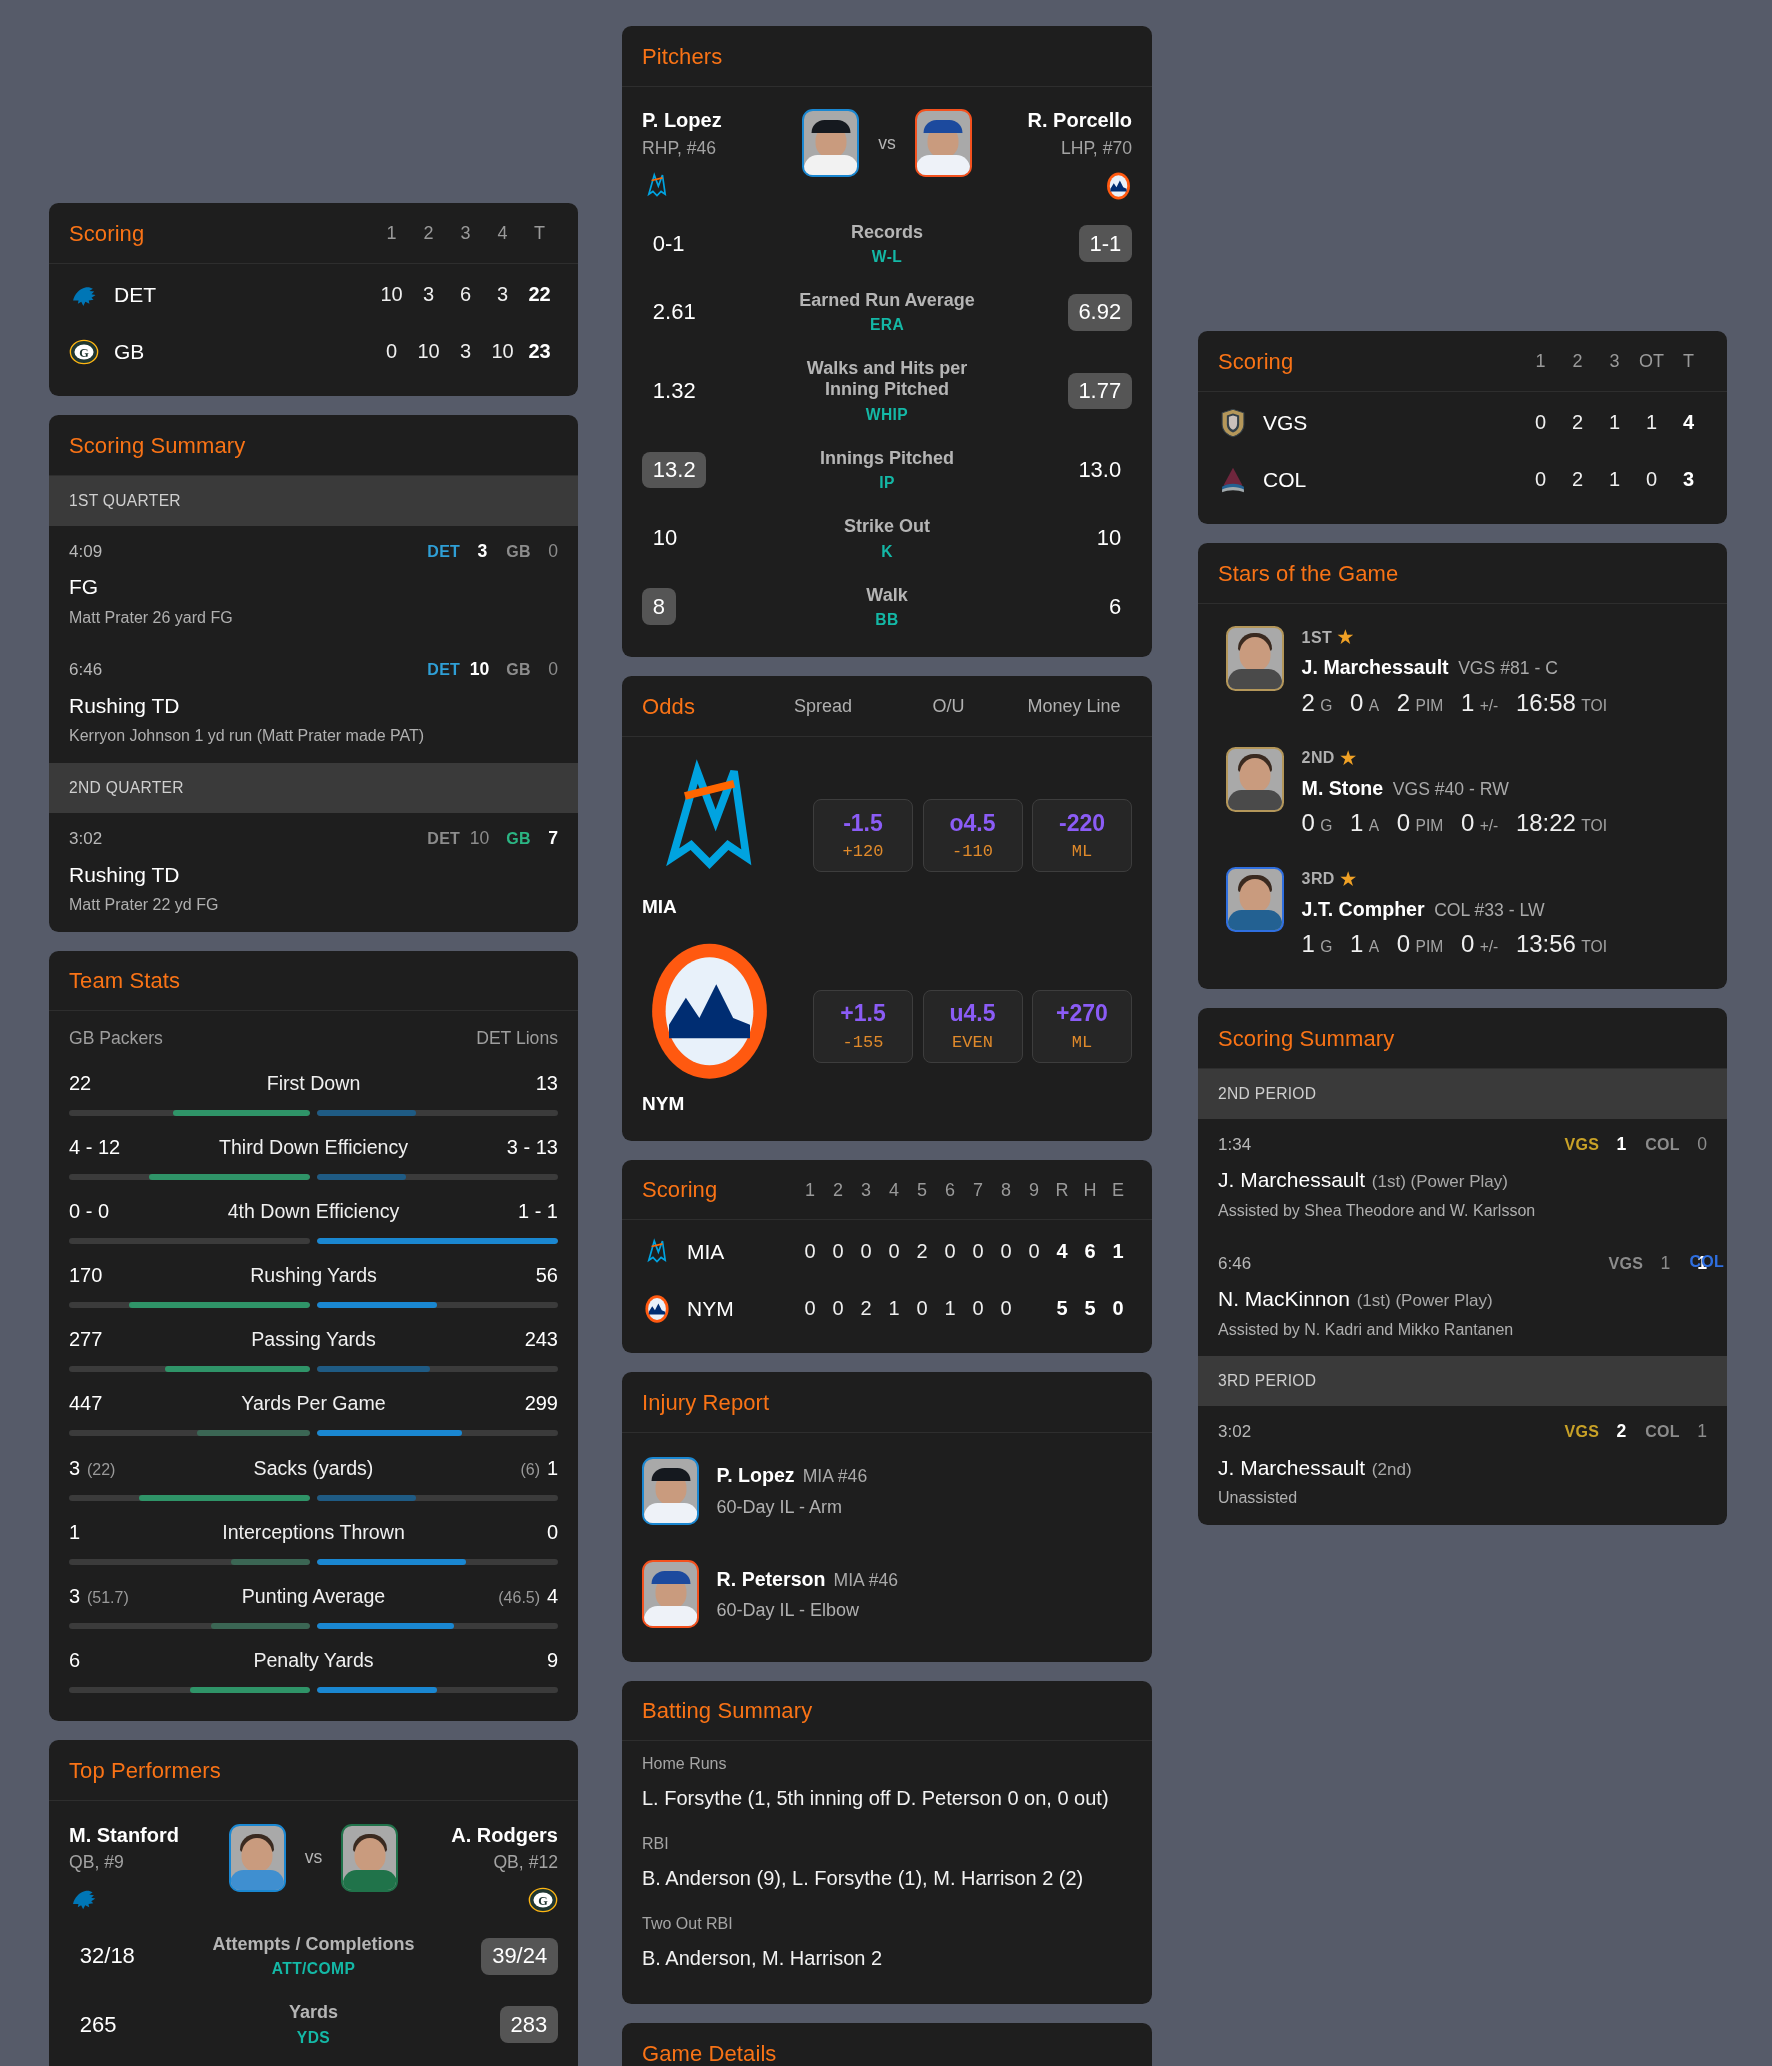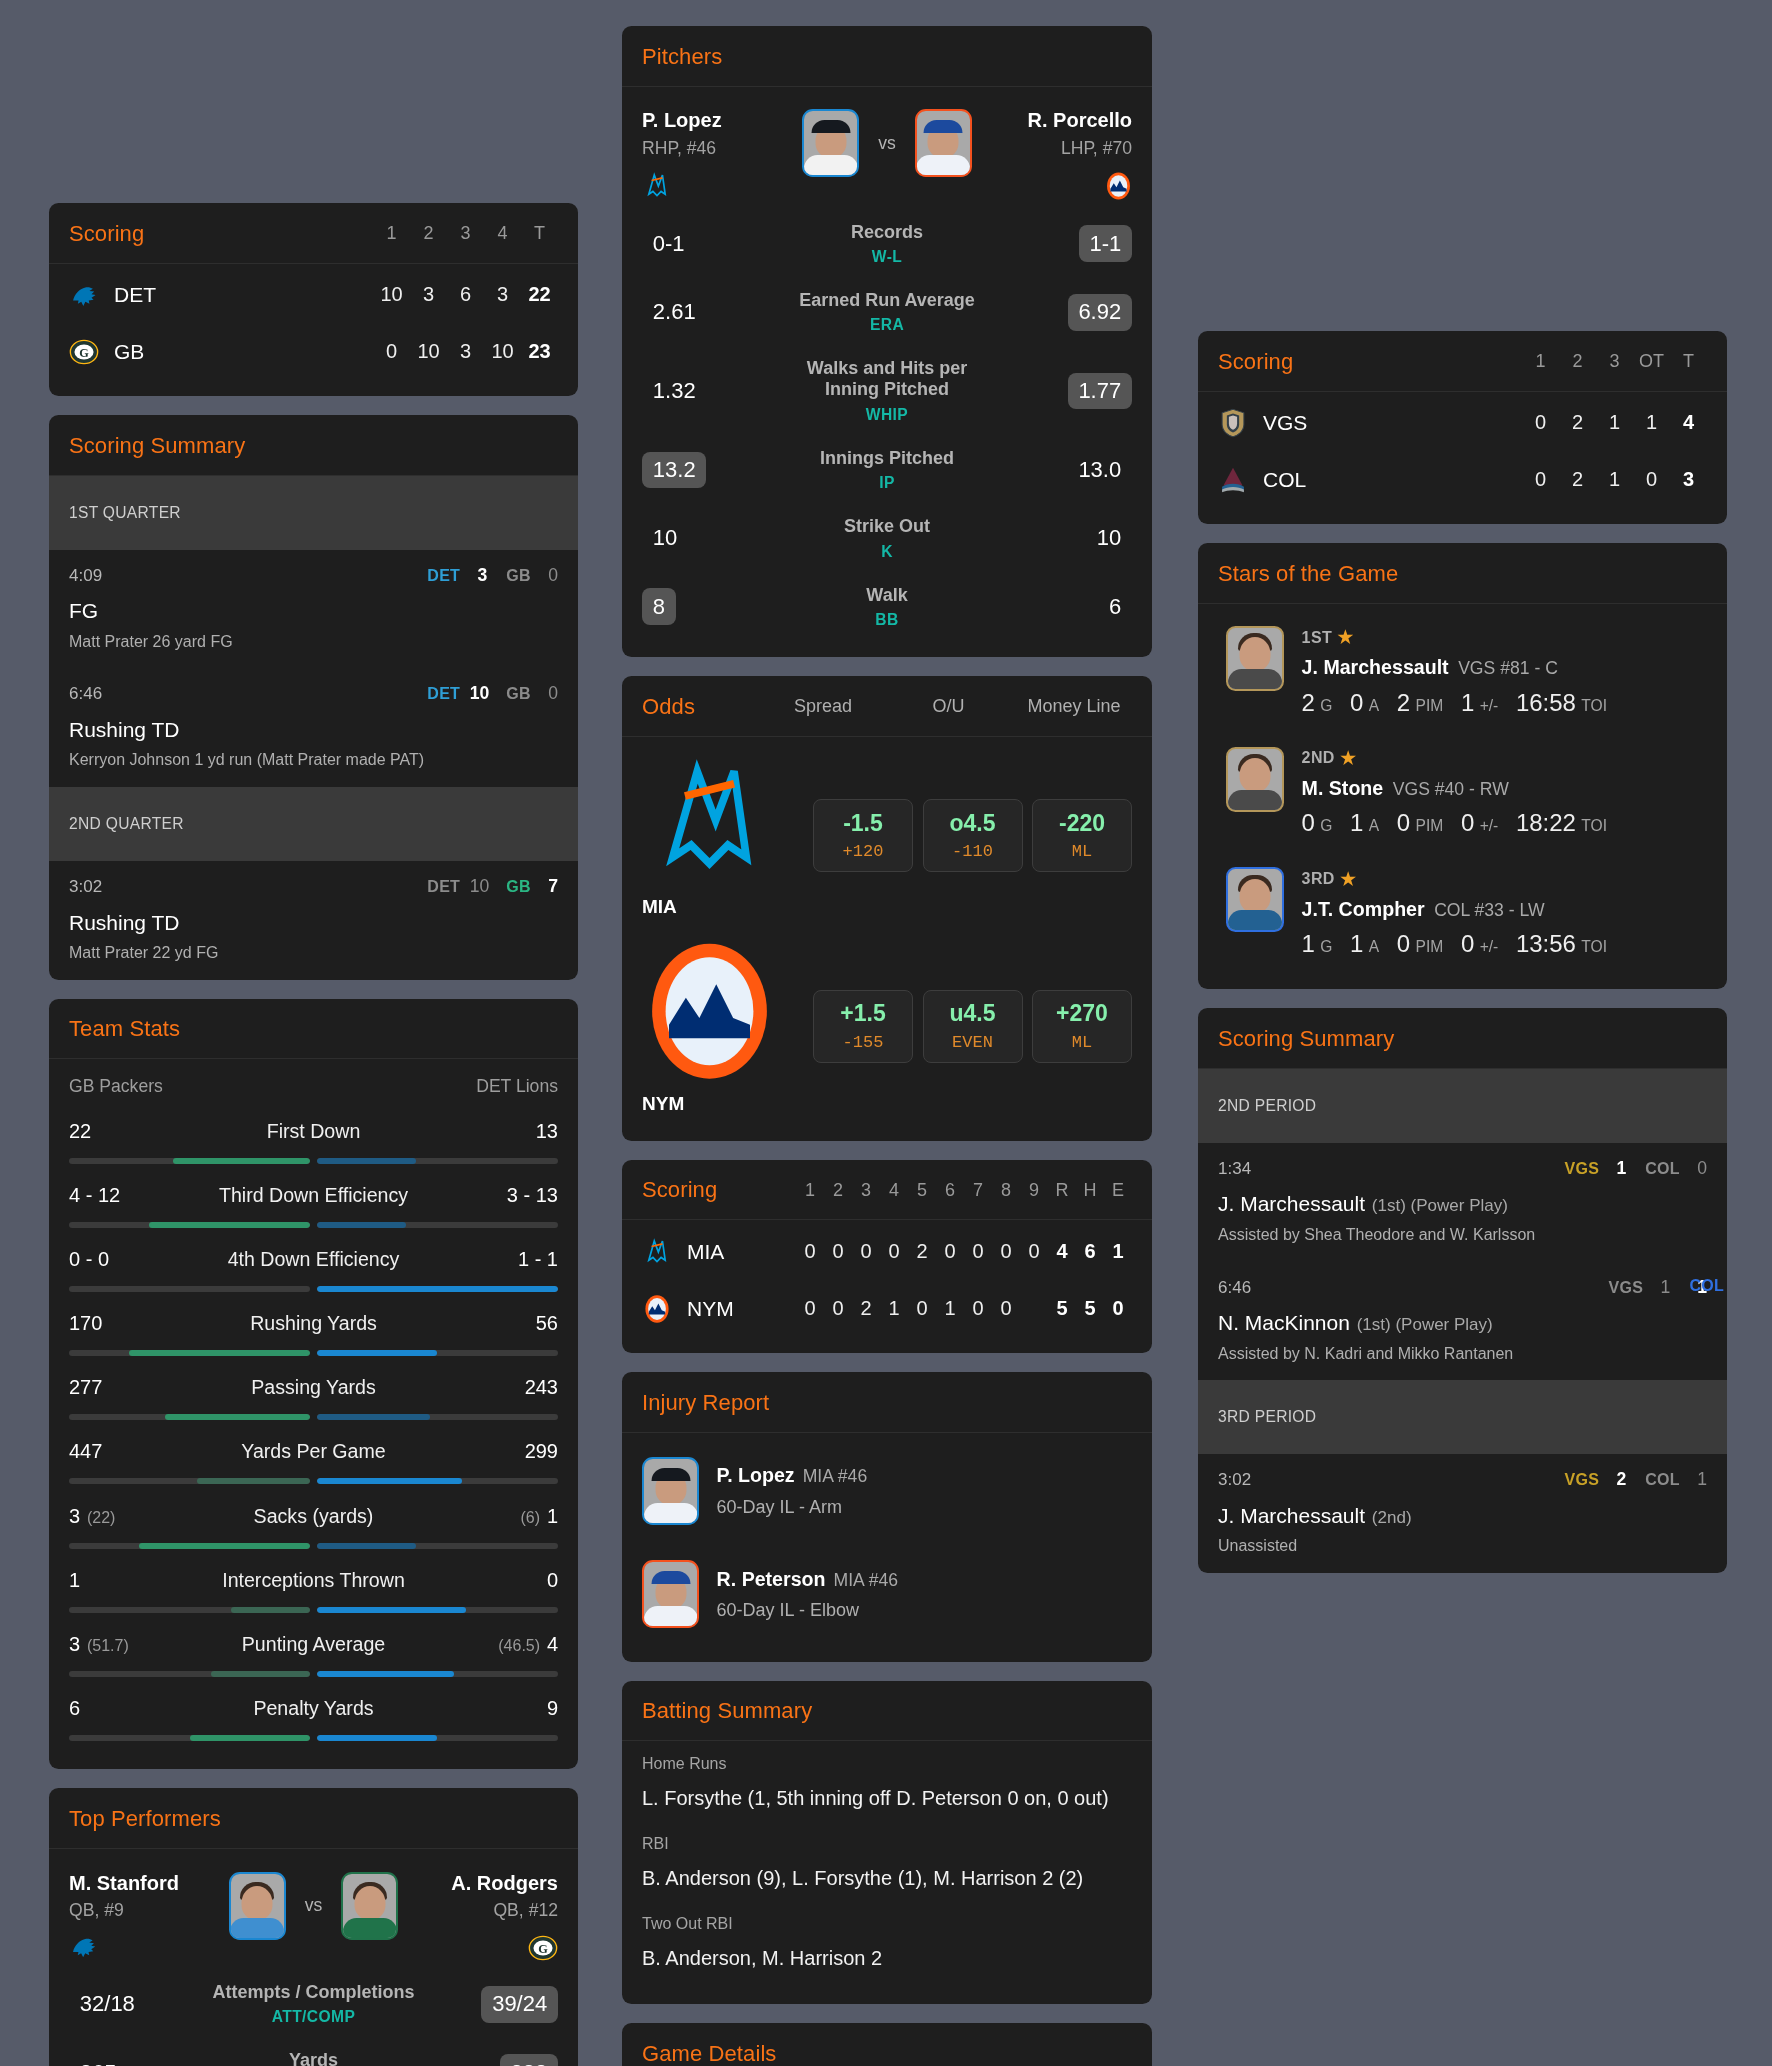--- a/index.html
+++ b/index.html
@@ -59,21 +59,21 @@
   }
   .score-nums span.total { font-weight: 700; color: #fff; }
 
   
   .logo { width: 30px; height: 30px; flex: none; position: relative; }
   .logo svg { width: 100%; height: 100%; display: block; }
 
   
   .period-head {
     background: #3a3a3a;
-    padding: 28px 20px;
+    padding: 16px 20px;
     font-size: 15.6px;
     color: #cfcfcf;
     letter-spacing: 0.3px;
   }
   .sum-entry { padding: 15px 20px 17.6px 20px; }
   .sum-top { display: flex; align-items: baseline; }
   .sum-time { font-size: 17px; color: #b8b8b8; flex: 1; }
   .sum-sc { display:flex; align-items: baseline; gap: 9.5px; margin-left: 19px; }
   .sum-sc .ab { font-size: 16px; font-weight: 700; letter-spacing: 0.3px; }
   .sum-sc .pt { font-size: 17.6px; font-weight: 700; width: 17.6px; text-align: right;}
@@ -174,21 +174,21 @@
   .odds-row { display: flex; align-items: center; padding: 9.5px 20px; }
   .odds-team { width: 135px; }
   .odds-team .ologo { width: 31px; height: 31px; }
   .odds-team .oab { font-size: 19px; font-weight: 700; margin-top: 8px; color:#fff;}
   .odds-cells { flex: 1; display: flex; gap: 9.5px; justify-content: flex-end; }
   .odds-cell {
     width: 100px; height: 73px; border: 0.7px solid #3d3d3d; border-radius: 8px;
     background: #262626;
     display: flex; flex-direction: column; align-items: center; justify-content: center;
   }
-  .odds-cell .main { font-size: 23px; font-weight: 700; color: #86efac; }
+  .odds-cell .main { font-size: 23px; font-weight: 700; color: #8b5cf6; }
   .odds-cell .sub  { font-size: 17px; color: #e08a2b; font-family: "Liberation Mono", monospace; margin-top: 5.4px;}
 
   
   .inj-row { display: flex; align-items: center; gap: 17.6px; padding: 17.6px 20px; }
   .inj-txt .n { font-size: 19.6px; font-weight: 700; color: #fff; }
   .inj-txt .n .tm { font-size: 17.6px; font-weight: 400; color: #a9a9a9; margin-left: 8px;}
   .inj-txt .d { font-size: 18px; color: #b0b0b0; margin-top: 9.5px; }
 
   
   .bs-block { padding: 6.8px 20px 16px 20px; }

